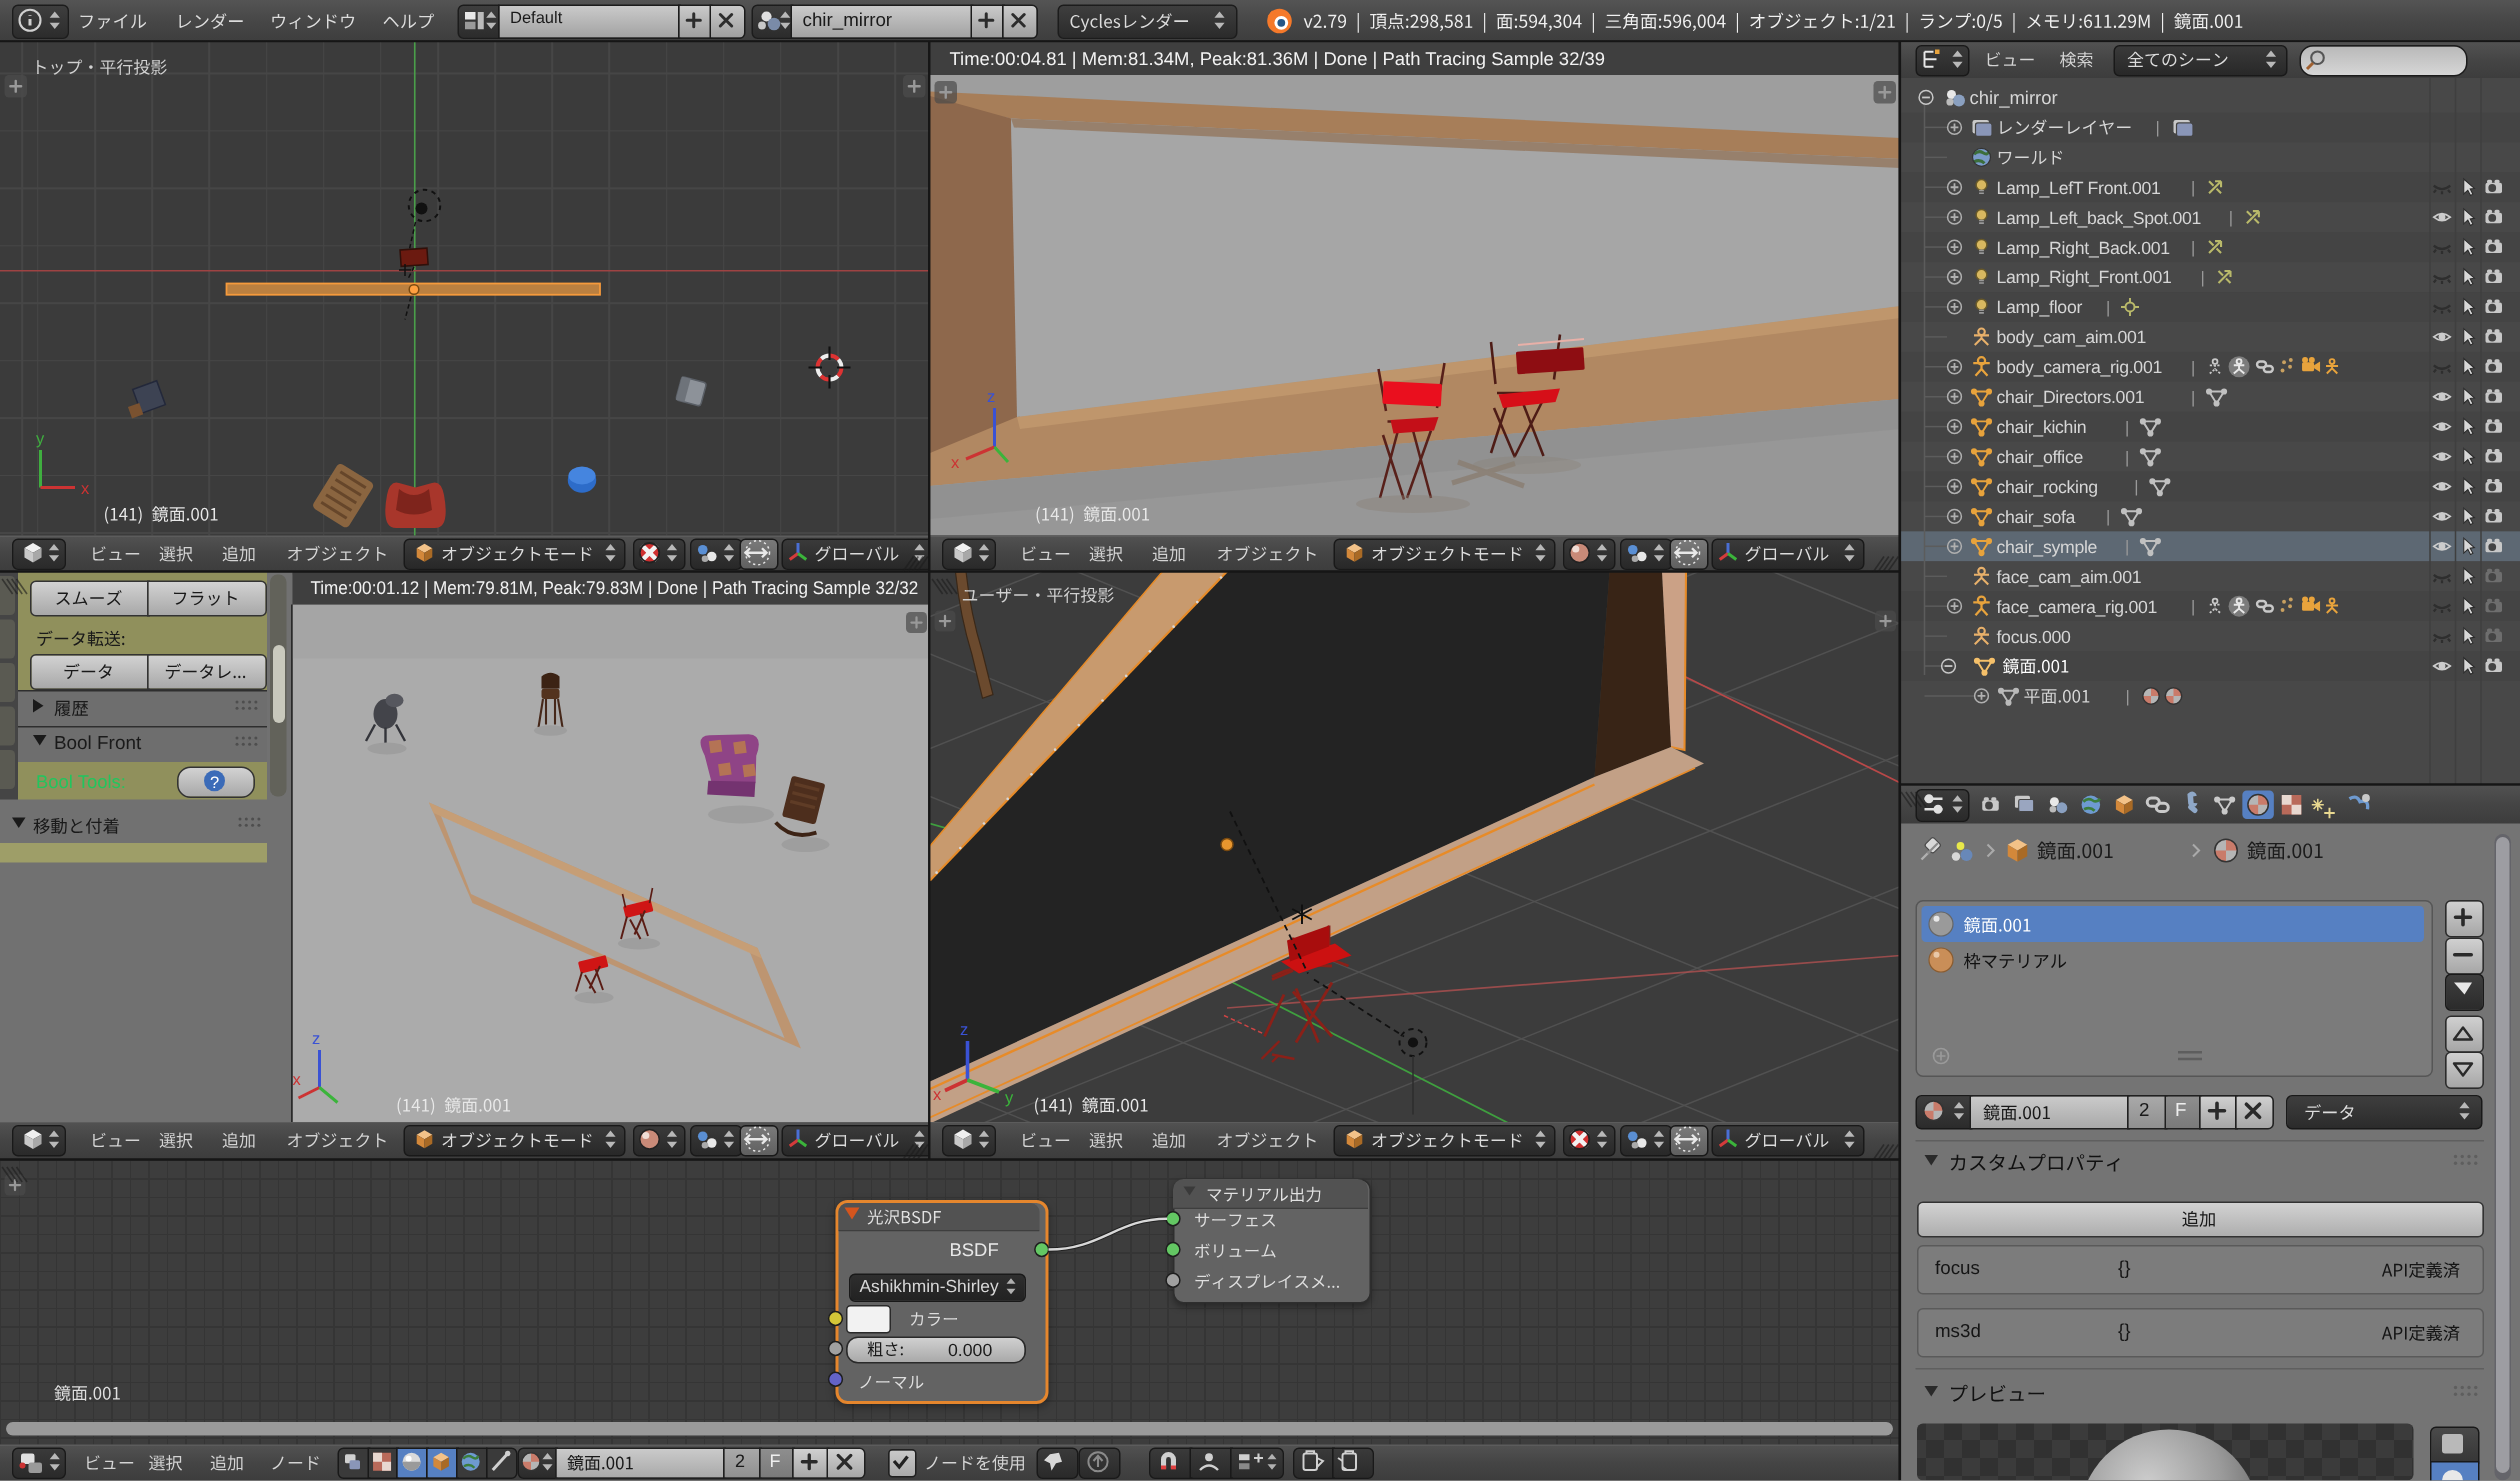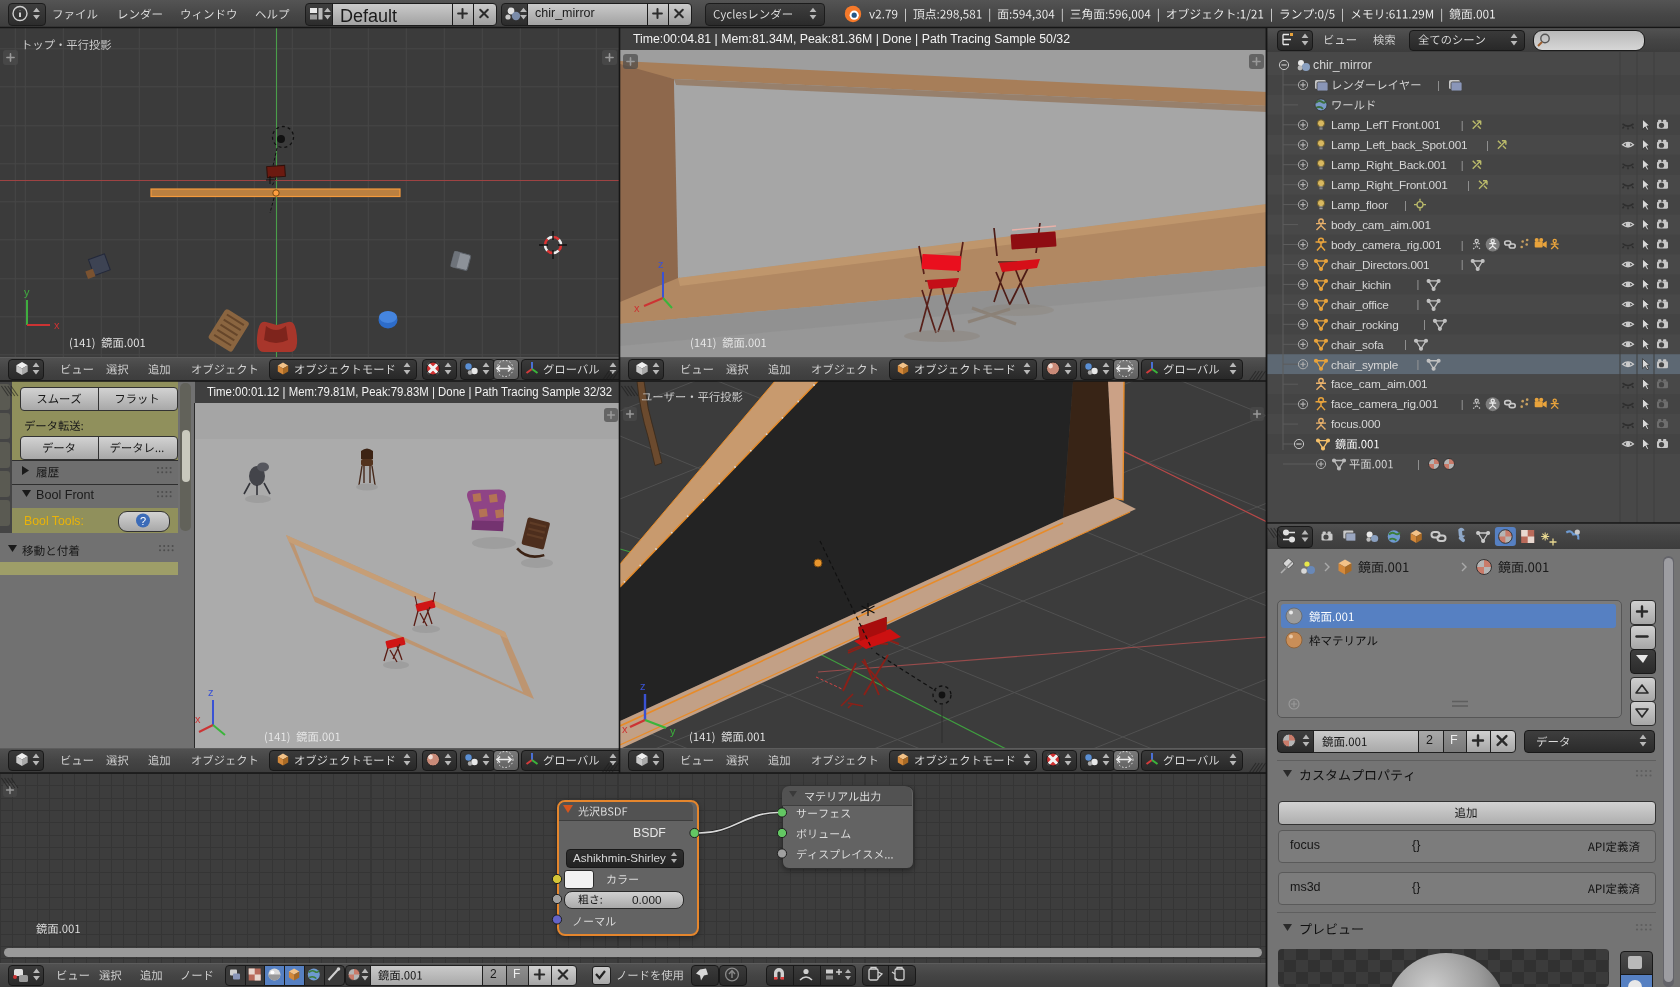--- a/index.html
+++ b/index.html
@@ -4,41 +4,41 @@
 #root{position:relative;width:1680px;height:987px;overflow:hidden;background:#3d3d3d;font-family:"Liberation Sans",sans-serif;}
 .abs{position:absolute;}
 .hdr{background:linear-gradient(#515151,#454545 45%,#3c3c3c);border-top:1px solid #5c5c5c;border-bottom:1px solid #232323;}
 .ltxt{position:absolute;color:#d8d8d8;font-size:12px;white-space:pre;}
 </style></head><body>
 <div id="root">
     <div class="abs" style="left:0;top:0;width:1680px;height:27px;background:linear-gradient(#545454,#464646 55%,#3e3e3e);border-bottom:1px solid #222;"></div>
     <div class="abs" style="left:8px;top:3px;width:36px;height:21px;background:linear-gradient(#3e3e3e,#2c2c2c);border:1px solid #1c1c1c;border-radius:4px;"></div>
     <div class="abs" style="left:305px;top:3px;width:26px;height:21px;background:linear-gradient(#3e3e3e,#2c2c2c);border:1px solid #1c1c1c;border-radius:4px 0 0 4px;"></div>
     <div class="abs" style="left:332px;top:3px;width:120px;height:21px;background:linear-gradient(#cacaca,#a2a2a2);border:1px solid #1c1c1c;"></div>
-    <div class="abs" style="left:340px;top:6px;color:#1a1a1a;font-size:18px;">Default</div>
+    <div class="abs" style="left:340px;top:6px;color:#1a1a1a;font-size:11px;">Default</div>
     <div class="abs" style="left:452px;top:3px;width:21px;height:21px;background:linear-gradient(#cacaca,#9e9e9e);border:1px solid #1c1c1c;"></div>
     <div class="abs" style="left:473px;top:3px;width:22px;height:21px;background:linear-gradient(#cacaca,#9e9e9e);border:1px solid #1c1c1c;border-radius:0 4px 4px 0;"></div>
     <div class="abs" style="left:501px;top:3px;width:26px;height:21px;background:linear-gradient(#3e3e3e,#2c2c2c);border:1px solid #1c1c1c;border-radius:4px 0 0 4px;"></div>
     <div class="abs" style="left:527px;top:3px;width:120px;height:21px;background:linear-gradient(#cacaca,#a2a2a2);border:1px solid #1c1c1c;"></div>
     <div class="abs" style="left:535px;top:6px;color:#1a1a1a;font-size:12.5px;">chir_mirror</div>
     <div class="abs" style="left:647px;top:3px;width:21px;height:21px;background:linear-gradient(#cacaca,#9e9e9e);border:1px solid #1c1c1c;"></div>
     <div class="abs" style="left:668px;top:3px;width:22px;height:21px;background:linear-gradient(#cacaca,#9e9e9e);border:1px solid #1c1c1c;border-radius:0 4px 4px 0;"></div>
     <div class="abs" style="left:705px;top:3px;width:118px;height:21px;background:linear-gradient(#3e3e3e,#2b2b2b);border:1px solid #1c1c1c;border-radius:4px;"></div>
     <div class="abs" style="left:0;top:28px;width:620px;height:329px;background:#3b3b3b;background-image:repeating-linear-gradient(to right,#464646 0 1px,transparent 1px 38.1px),repeating-linear-gradient(to bottom,#464646 0 1px,transparent 1px 38.3px);background-position:24.8px 20.3px;"></div>
     <div class="abs" style="left:3px;top:50px;width:15px;height:15px;background:#4a4a4a;opacity:.85;border-radius:3px;"></div>
     <div class="abs" style="left:602px;top:50px;width:15px;height:15px;background:#4a4a4a;opacity:.85;border-radius:3px;"></div>
     <div class="abs hdr" style="left:0px;top:357px;width:620px;height:24px;"></div>
     <div class="abs" style="left:8px;top:359px;width:34px;height:19px;background:linear-gradient(#3a3a3a,#2a2a2a);border:1px solid #191919;border-radius:4px;"></div>
     <div class="abs" style="left:269px;top:359px;width:146px;height:19px;background:linear-gradient(#3a3a3a,#282828);border:1px solid #191919;border-radius:4px;"></div>
     <div class="abs" style="left:422px;top:359px;width:33px;height:19px;background:linear-gradient(#3a3a3a,#282828);border:1px solid #191919;border-radius:4px;"></div>
     <div class="abs" style="left:460px;top:359px;width:33px;height:19px;background:linear-gradient(#3a3a3a,#282828);border:1px solid #191919;border-radius:4px;"></div>
     <div class="abs" style="left:493px;top:359px;width:24px;height:19px;background:linear-gradient(#7a7a7a,#606060);border:1px solid #191919;border-radius:4px;"></div>
     <div class="abs" style="left:521px;top:359px;width:100px;height:19px;background:linear-gradient(#3a3a3a,#282828);border:1px solid #191919;border-radius:4px;"></div>
     <div class="abs" style="left:620px;top:28px;width:647px;height:22px;background:#3f3f3f;border-bottom:1px solid #2e2e2e;"></div>
-    <div class="ltxt" style="left:633px;top:32px;font-size:12.3px;color:#f2f2f2;">Time:00:04.81 | Mem:81.34M, Peak:81.36M | Done | Path Tracing Sample 50/32</div>
+    <div class="ltxt" style="left:633px;top:32px;font-size:12.3px;color:#f2f2f2;">Time:00:04.81 | Mem:81.34M, Peak:81.36M | Done | Path Tracing Sample 32/39</div>
     <svg class="abs" style="left:620px;top:50px" width="647" height="307" viewBox="0 0 647 307">
       <rect width="647" height="307" fill="#9e9e9e"></rect>
       <polygon points="0,11 647,42 647,56 54,29 0,17" fill="#a77e59"></polygon>
       <polygon points="0,14 54,29 60,228 0,262" fill="#8e684c"></polygon>
       <polygon points="58,228 647,154 647,216 0,274 0,252" fill="#b18862"></polygon>
       <polygon points="54,29 647,56 647,154 58,228" fill="#a6a6a6"></polygon>
       <polygon points="0,274 647,216 647,307 0,307" fill="#979797"></polygon>
       <polygon points="0,274 647,216 647,236 0,296" fill="#8d8d8d" opacity=".6"></polygon>
       <polygon points="54,29 647,56 647,62 56,35" fill="#8a613c" opacity=".55"></polygon>
       <polygon points="58,228 647,154 647,162 60,236" fill="#c59c70" opacity=".7"></polygon>
@@ -175,21 +175,21 @@
     <div class="abs" style="left:0;top:500px;width:10px;height:26px;background:#5a5a52;border-radius:0 3px 3px 0;"></div>
     <div class="abs" style="left:12px;top:381px;width:166px;height:79px;background:#90905c;"></div>
     <div class="abs" style="left:20px;top:387px;width:78px;height:22px;background:linear-gradient(#d2d2d2,#a8a8a8);border:1px solid #333;border-radius:4px 0 0 4px;"></div>
     <div class="abs" style="left:98px;top:387px;width:78px;height:22px;background:linear-gradient(#d2d2d2,#a8a8a8);border:1px solid #333;border-radius:0 4px 4px 0;"></div>
     <div class="abs" style="left:20px;top:436px;width:78px;height:22px;background:linear-gradient(#d2d2d2,#a8a8a8);border:1px solid #333;border-radius:4px 0 0 4px;"></div>
     <div class="abs" style="left:98px;top:436px;width:78px;height:22px;background:linear-gradient(#d2d2d2,#a8a8a8);border:1px solid #333;border-radius:0 4px 4px 0;"></div>
     <div class="abs" style="left:12px;top:460px;width:166px;height:23px;background:#6e6e6e;border-top:1px solid #2e2e2e;"></div>
     <div class="abs" style="left:12px;top:484px;width:166px;height:23px;background:#6e6e6e;border-top:1px solid #2e2e2e;border-bottom:1px solid #2e2e2e;"></div>
     <div class="abs" style="left:36px;top:488px;color:#1a1a1a;font-size:12.6px;">Bool Front</div>
     <div class="abs" style="left:12px;top:508px;width:166px;height:25px;background:#90905c;"></div>
-    <div class="abs" style="left:24px;top:514px;color:#eab308;font-size:12.3px;">Bool Tools:</div>
+    <div class="abs" style="left:24px;top:514px;color:#22c55e;font-size:12.3px;">Bool Tools:</div>
     <div class="abs" style="left:118px;top:511px;width:50px;height:19px;background:linear-gradient(#d2d2d2,#a8a8a8);border:1px solid #333;border-radius:9px;"></div>
     <div class="abs" style="left:180px;top:383px;width:11px;height:148px;background:#62625a;border-radius:5px;"></div>
     <div class="abs" style="left:181.5px;top:430px;width:8px;height:52px;background:#c9c9bd;border-radius:4px;"></div>
     <div class="abs" style="left:0px;top:562px;width:178px;height:13px;background:#9e9e68;"></div>
     <div class="abs hdr" style="left:0px;top:748px;width:620px;height:24px;"></div>
     <div class="abs" style="left:8px;top:750px;width:34px;height:19px;background:linear-gradient(#3a3a3a,#2a2a2a);border:1px solid #191919;border-radius:4px;"></div>
     <div class="abs" style="left:269px;top:750px;width:146px;height:19px;background:linear-gradient(#3a3a3a,#282828);border:1px solid #191919;border-radius:4px;"></div>
     <div class="abs" style="left:422px;top:750px;width:33px;height:19px;background:linear-gradient(#3a3a3a,#282828);border:1px solid #191919;border-radius:4px;"></div>
     <div class="abs" style="left:460px;top:750px;width:33px;height:19px;background:linear-gradient(#3a3a3a,#282828);border:1px solid #191919;border-radius:4px;"></div>
     <div class="abs" style="left:493px;top:750px;width:24px;height:19px;background:linear-gradient(#7a7a7a,#606060);border:1px solid #191919;border-radius:4px;"></div>

